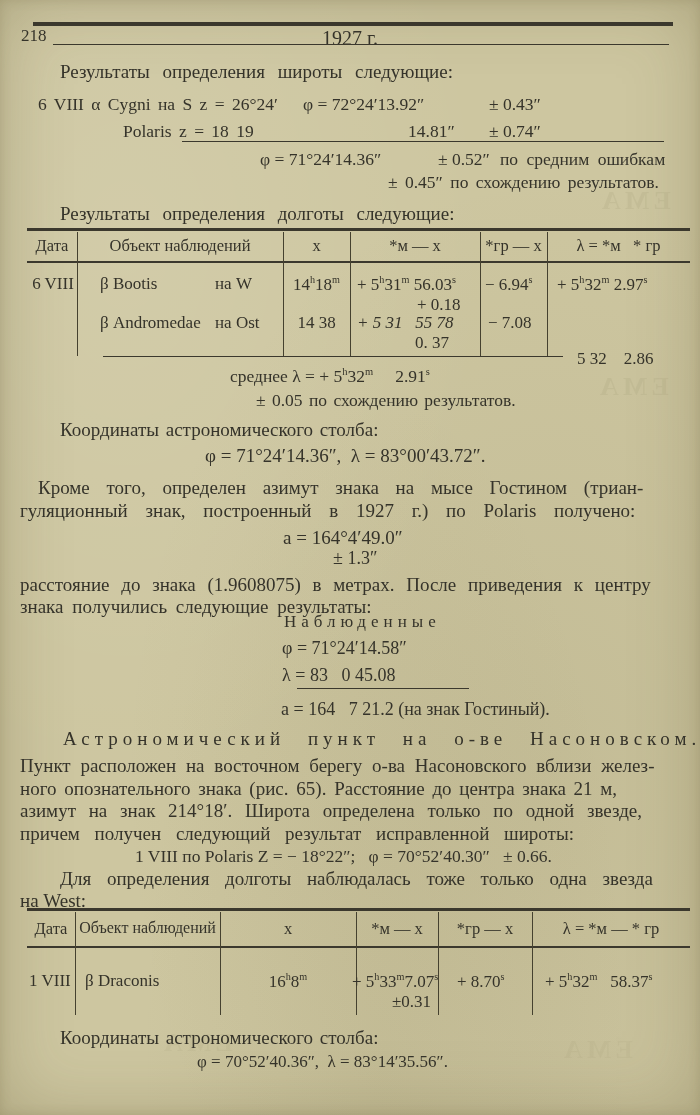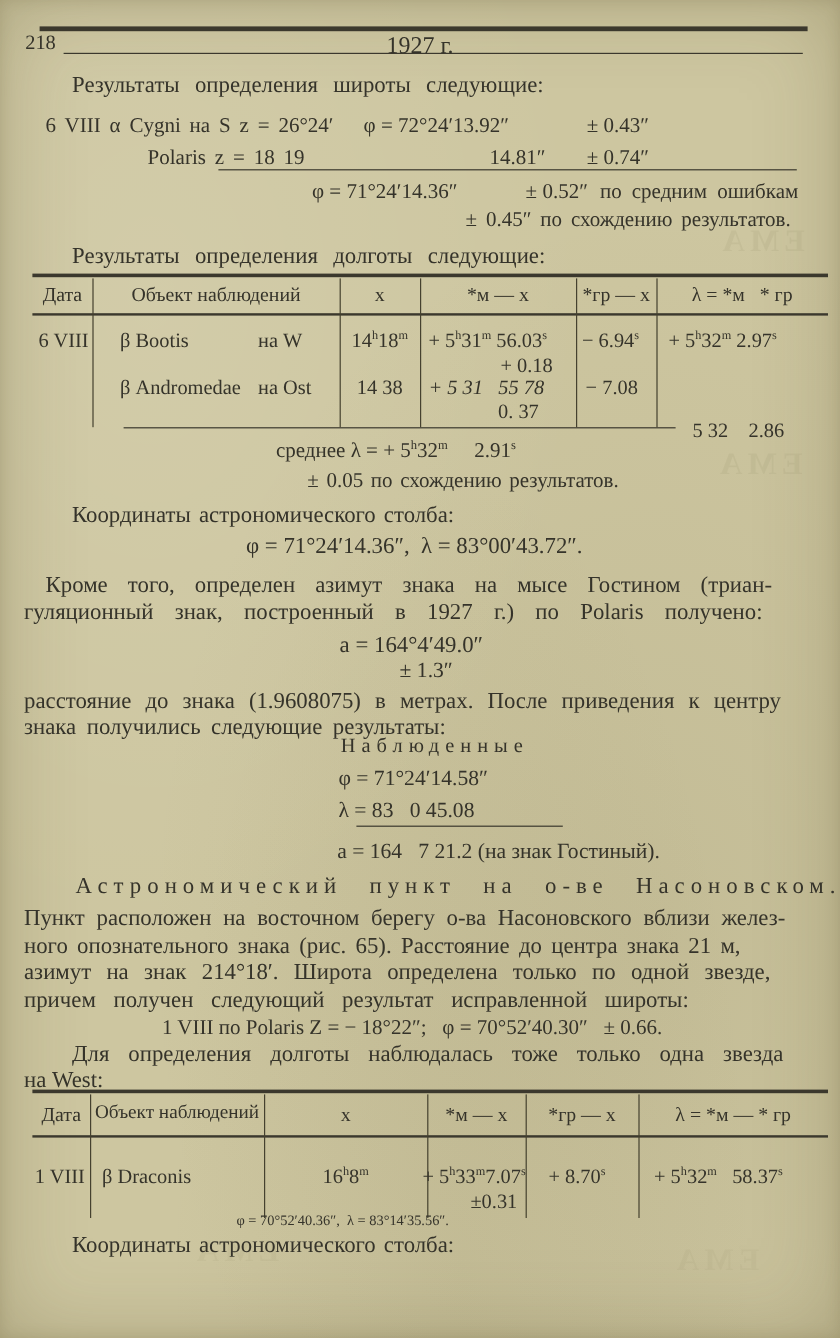--- a/index.html
+++ b/index.html
@@ -147,15 +147,15 @@
     <span class="t td" style="left:2px;top:64px;width:46px;text-align:left;">1 VIII</span>
     <span class="t td" style="left:58px;top:64px;">β Draconis</span>
     <span class="t td" style="left:193px;top:64px;width:136px;text-align:center;">16<sup>h</sup>8<sup>m</sup></span>
     <span class="t td" style="left:325px;top:64px;">+ 5<sup>h</sup>33<sup>m</sup>7.07<sup>s</sup></span>
     <span class="t td" style="left:365px;top:85px;">±0.31</span>
     <span class="t td" style="left:430px;top:64px;">+ 8.70<sup>s</sup></span>
     <span class="t td" style="left:518px;top:64px;">+ 5<sup>h</sup>32<sup>m</sup>   58.37<sup>s</sup></span>
   </div>
 
   <span class="t h" style="left:60px;top:1028px;word-spacing:2px;">Координаты астрономического столба:</span>
-  <span class="t" style="left:197px;top:1011px;font-size:12px;">φ = 70°52′40.36″,  λ = 83°14′35.56″.</span>
+  <span class="t" style="left:197px;top:1053px;font-size:17px;">φ = 70°52′40.36″,  λ = 83°14′35.56″.</span>
 
 </div>
 
 </body></html>

